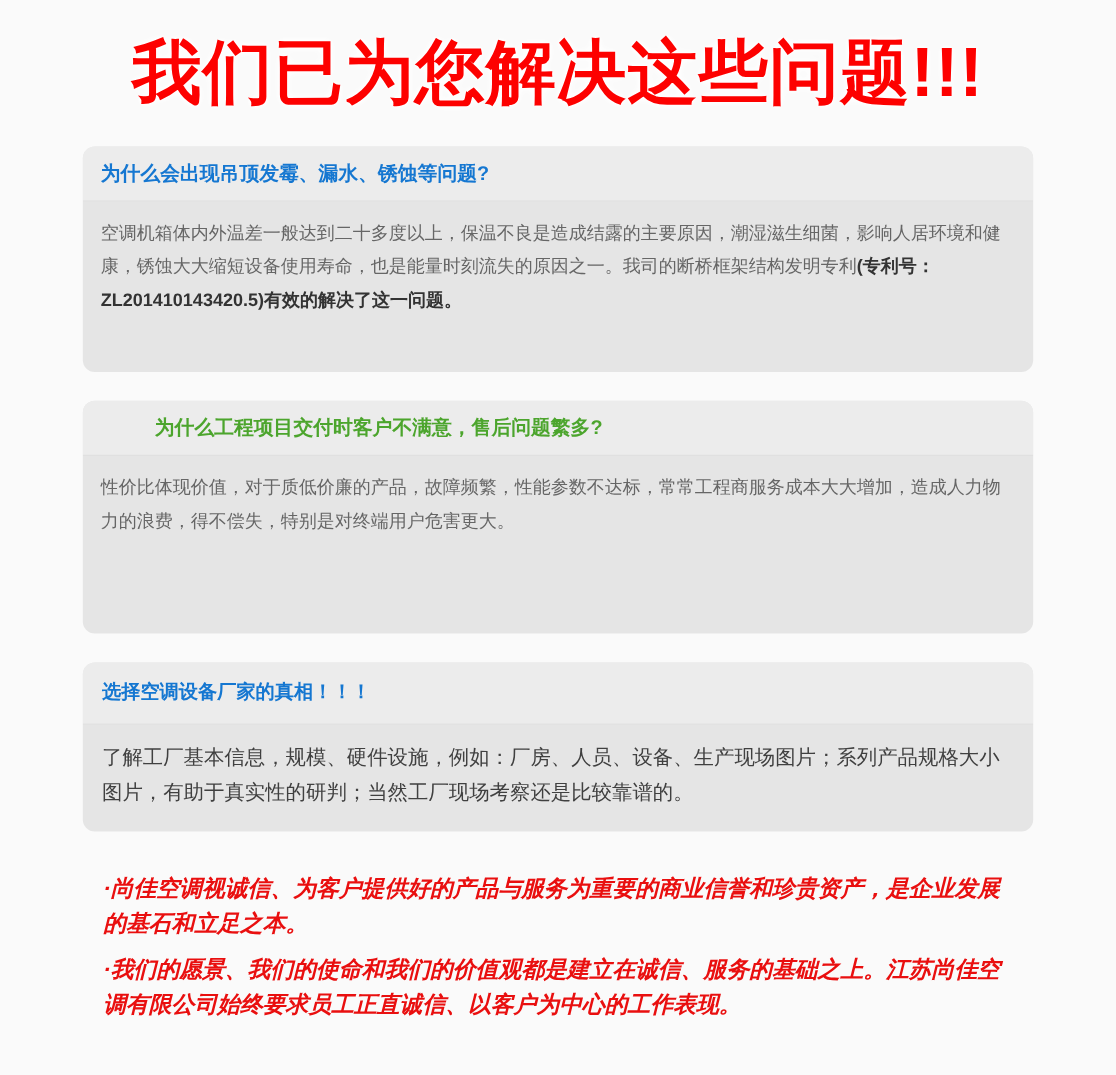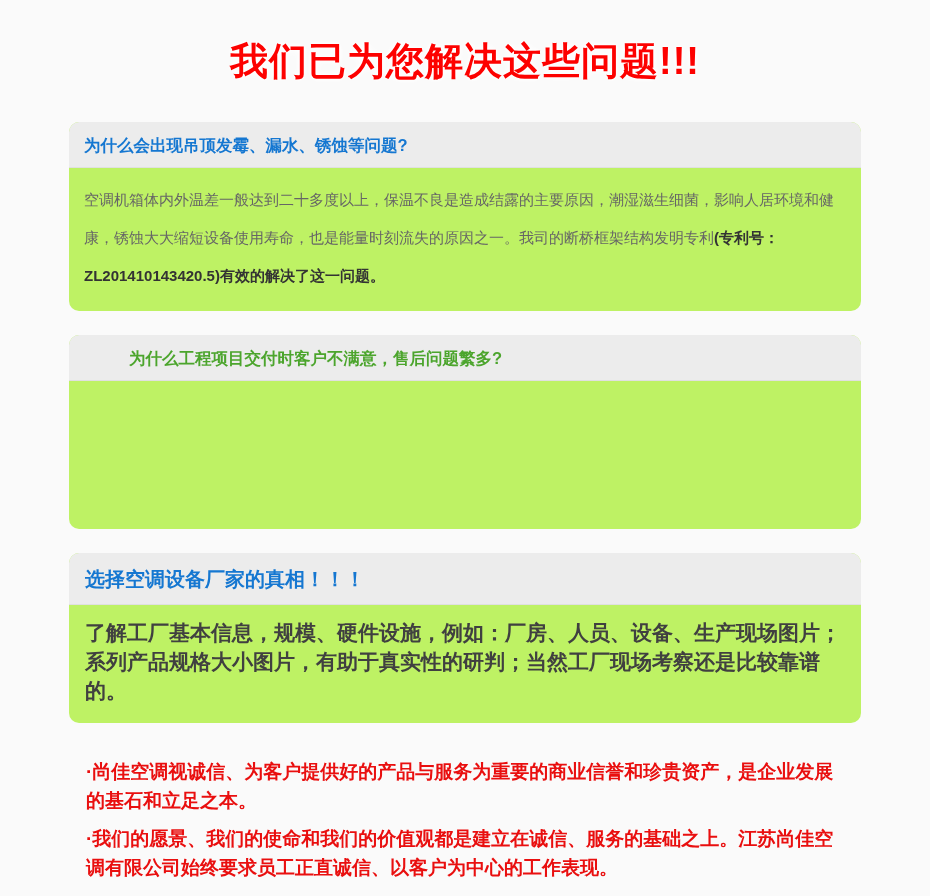--- a/index.html
+++ b/index.html
@@ -9,80 +9,80 @@
     height: 896px;
     background: #fafafa;
     font-family: "Liberation Sans", "DejaVu Sans", sans-serif;
     overflow: hidden;
   }
   .page { width: 930px; height: 896px; padding-top: 28px; }
 
   
   .page-title {
     text-align: center;
-    font-size: 38px;
+    font-size: 58px;
     font-weight: 800;
     letter-spacing: 1px;
     line-height: 66px;
     text-shadow: 0 0 2px #fff, 0 0 4px #fff, 0 0 6px #fff, 0 0 8px #fff;
   }
 
   
   .grid {
     width: 792px;
     margin: 28px auto 0;
     display: flex;
     flex-direction: column;
     gap: 24px;
   }
   .grid-row { display: flex; gap: 22px; align-items: stretch; }
   .card {
     flex: 1;
-    background: #bef264;
+    background: #e5e5e5;
     border-radius: 10px;
     overflow: hidden;
   }
   .card-header {
     background: #ececec;
     border-bottom: 1px solid #e0e0e0;
     padding: 12px 15px 11px;
   }
   .card-heading { font-size: 16.5px; font-weight: bold; line-height: 22px; }
   .card-body {
     padding: 13px 15px 16px;
     color: #666;
     font-size: 15px;
-    line-height: 38px;
+    line-height: 28px;
   }
   .card-body .emphasis { color: #333; font-weight: bold; }
   .row-1 .card { min-height: 188px; }
   .row-2 .card { min-height: 194px; }
 
   
   .card.wide { min-height: 136px; }
   .card.wide .card-header { padding: 15px 16px 14px; }
-  .card.wide .card-heading { font-size: 20px; }
+  .card.wide .card-heading { font-size: 16px; font-family: Liberation Mono, monospace; }
   .card.wide .card-body {
     color: #404040;
-    font-weight: bold;
-    font-size: 21px;
+    font-weight: normal;
+    font-size: 17px;
     line-height: 29px;
     padding: 13px 16px 18px;
   }
 
   
   .footer-notes {
     width: 930px;
     padding: 0 86px;
     margin-top: 34px;
     font-size: 19px;
     font-weight: bold;
     line-height: 29px;
   }
-  .footer-notes p { margin-bottom: 9px; }
+  .footer-notes p { margin-bottom: 9px; font-style: italic; }
 </style>
 </head>
 <body>
 
 <div class="page">
 
   <h1 class="page-title" style="color: rgb(253, 1, 0);">我们已为您解决这些问题!!!</h1>
 
   <div class="grid">
 
@@ -99,20 +99,23 @@
       </section>
 
     </div>
 
     <div class="grid-row row-2">
 
       <section class="card">
         <div class="card-header">
           <h2 class="card-heading" style="color: rgb(76, 165, 45); margin-left: 45px;">为什么工程项目交付时客户不满意，售后问题繁多?</h2>
         </div>
+        <div class="card-body">
+          <p>性价比体现价值，对于质低价廉的产品，故障频繁，性能参数不达标，常常工程商服务成本大大增加，造成人力物力的浪费，得不偿失，特别是对终端用户危害更大。</p>
+        </div>
       </section>
     </div>
 
     <section class="card wide">
       <div class="card-header">
         <h2 class="card-heading" style="color: rgb(21, 119, 209);">选择空调设备厂家的真相！！！</h2>
       </div>
       <div class="card-body">
         <p>了解工厂基本信息，规模、硬件设施，例如：厂房、人员、设备、生产现场图片；系列产品规格大小图片，有助于真实性的研判；当然工厂现场考察还是比较靠谱的。</p>
       </div>

